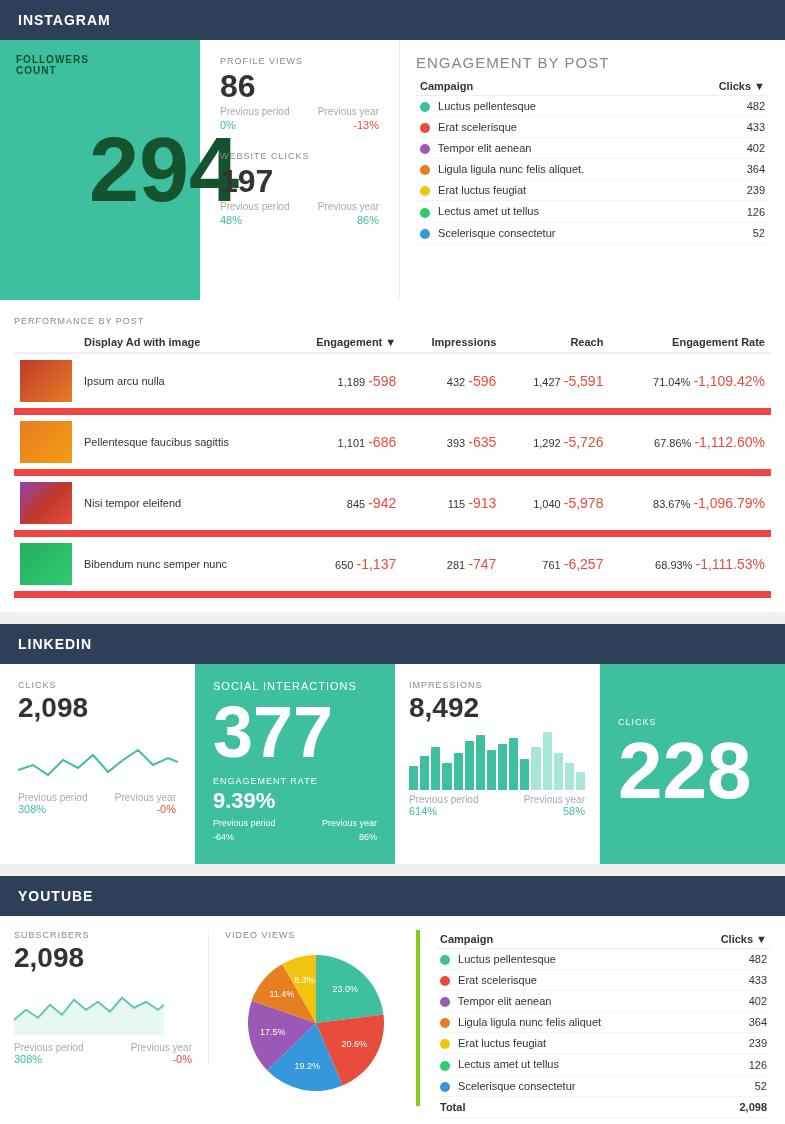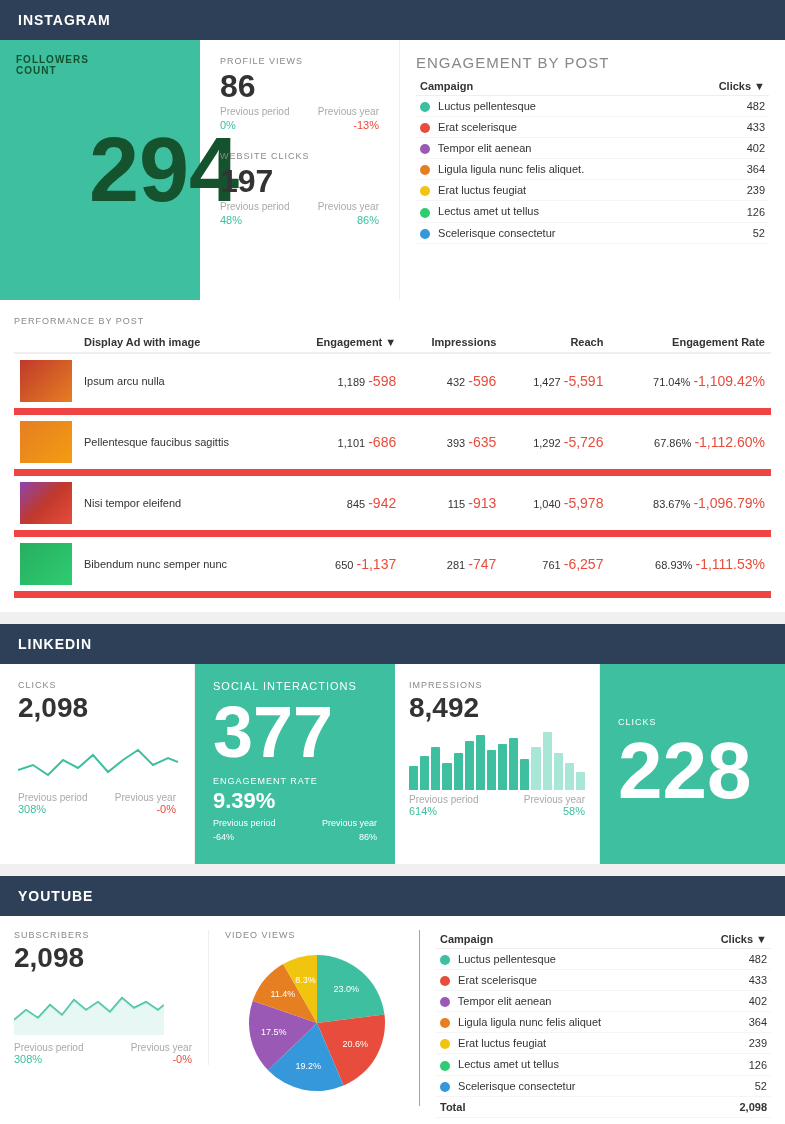--- a/index.html
+++ b/index.html
@@ -270,21 +270,21 @@
       gap: 16px;
       align-items: flex-start;
     }
     .yt-subscribers {
       width: 195px;
       border-right: 1px solid #eee;
       padding-right: 16px;
     }
     .yt-video-views {
       width: 195px;
-      border-right: 1px solid #84cc16;
+      border-right: 4px solid #84cc16;
       padding-right: 10px;
     }
     .yt-engagement {
       flex: 1;
     }
     .yt-eng-table {
       width: 100%;
       border-collapse: collapse;
     }
     .yt-eng-table th {

